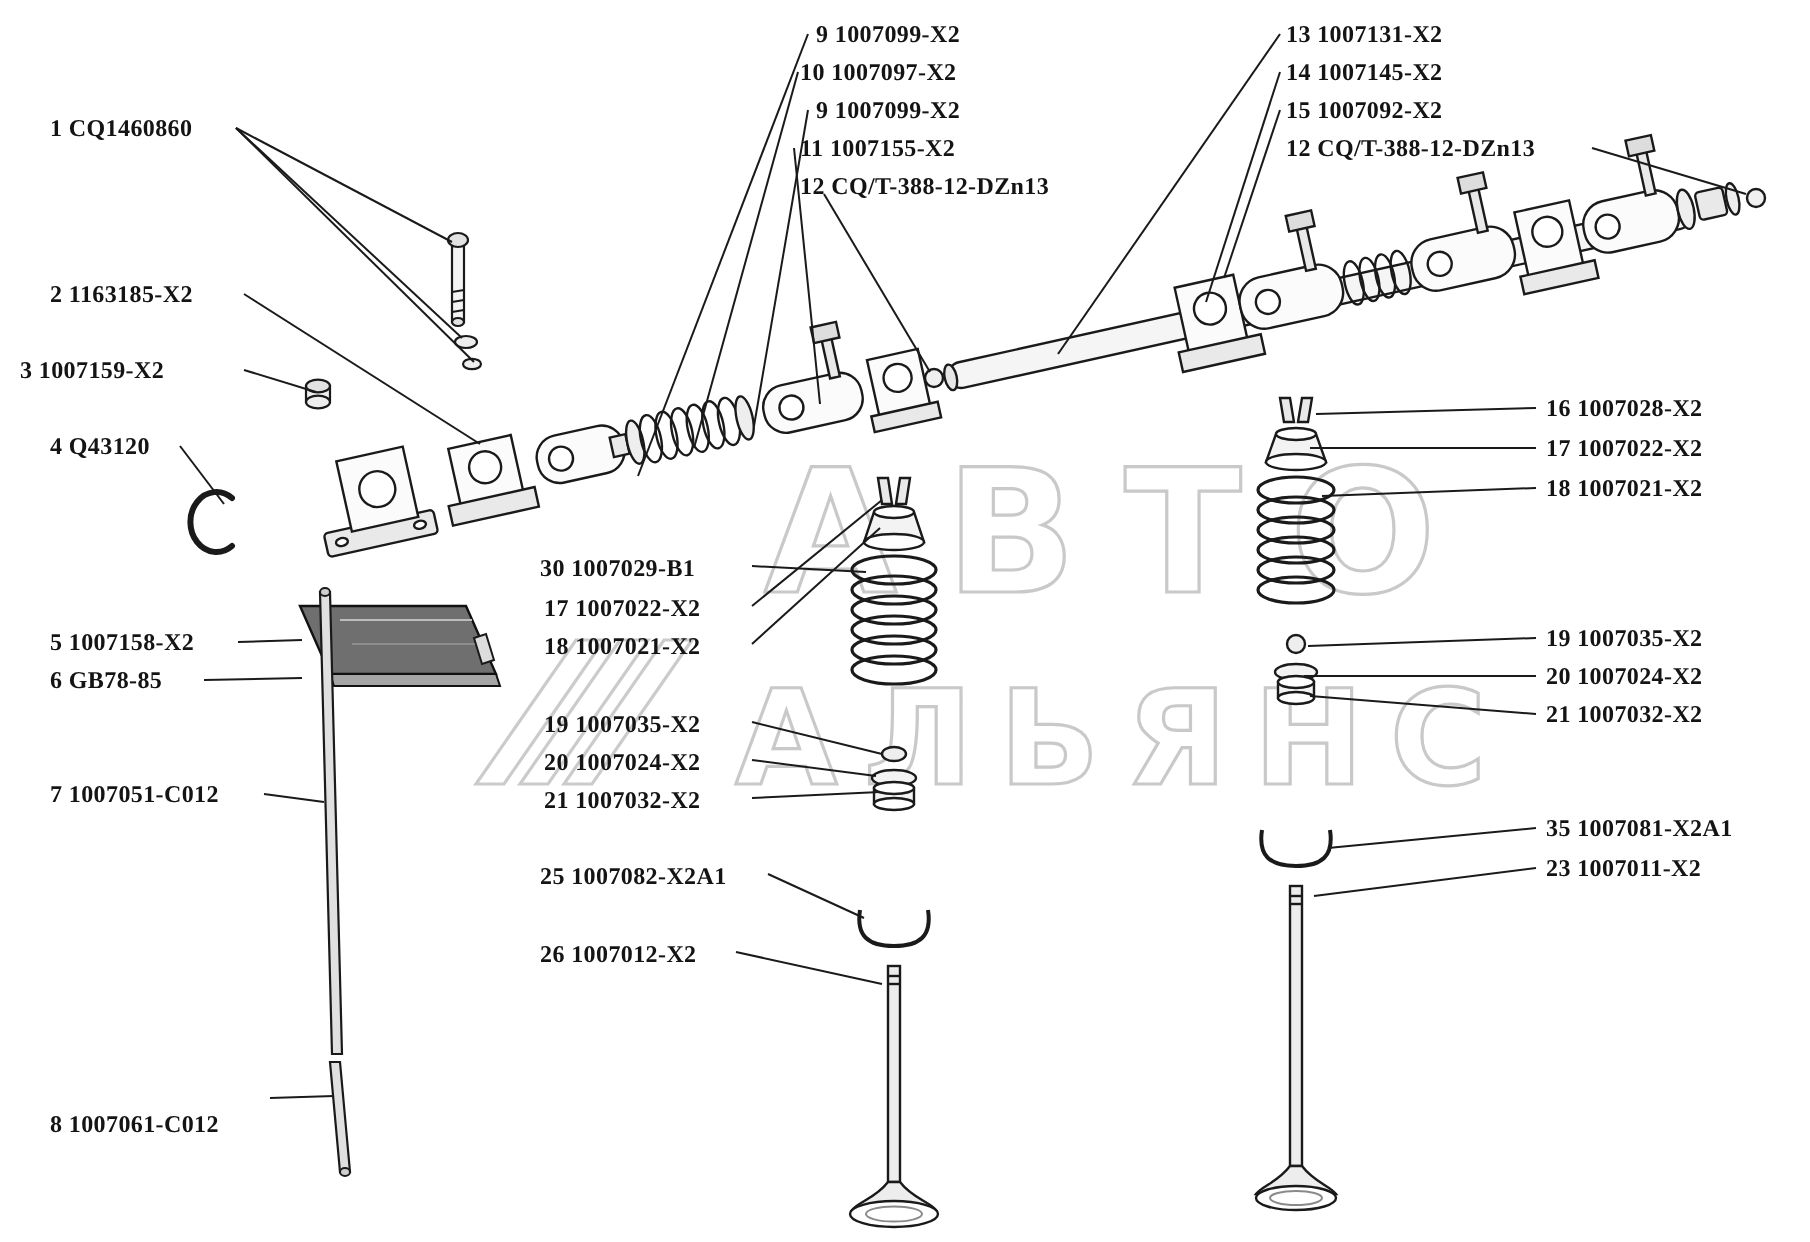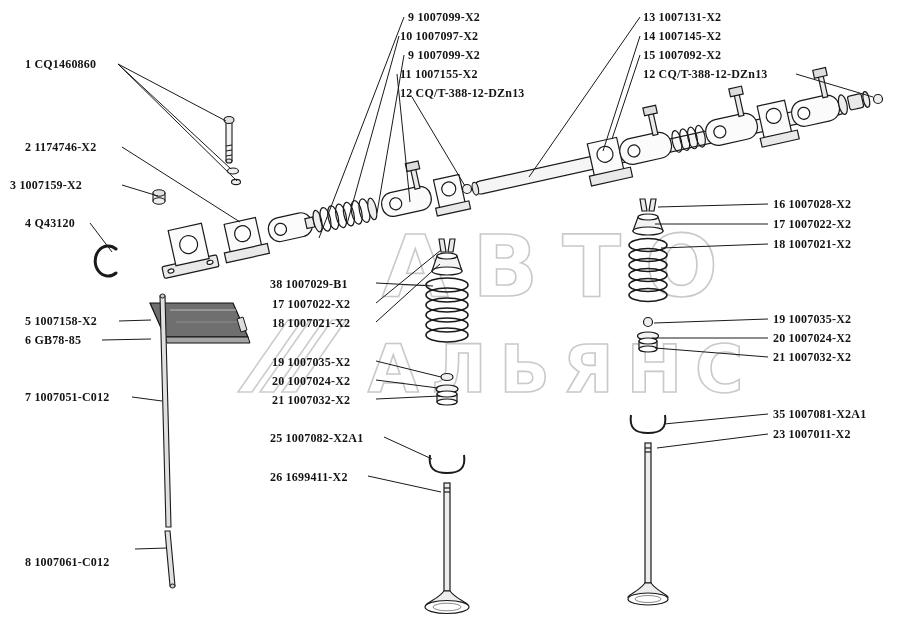--- a/index.html
+++ b/index.html
@@ -250,21 +250,21 @@
       <line x1="376" y1="361" x2="441" y2="377"></line>
       <line x1="376" y1="380" x2="438" y2="388"></line>
       <line x1="376" y1="399" x2="440" y2="396"></line>
       <line x1="384" y1="437" x2="432" y2="459"></line>
       <line x1="368" y1="476" x2="441" y2="492"></line>
     </g>
   </svg>
 
   <div>
     <div class="lbl" style="left:25px;top:57px">1 CQ1460860</div>
-    <div class="lbl" style="left:25px;top:140px">2 1174746-X2</div>
+    <div class="lbl" style="left:25px;top:140px">2 1163185-X2</div>
     <div class="lbl" style="left:10px;top:178px">3 1007159-X2</div>
     <div class="lbl" style="left:25px;top:216px">4 Q43120</div>
     <div class="lbl" style="left:25px;top:314px">5 1007158-X2</div>
     <div class="lbl" style="left:25px;top:333px">6 GB78-85</div>
     <div class="lbl" style="left:25px;top:390px">7 1007051-C012</div>
     <div class="lbl" style="left:25px;top:555px">8 1007061-C012</div>
 
     <div class="lbl" style="left:408px;top:10px">9 1007099-X2</div>
     <div class="lbl" style="left:400px;top:29px">10 1007097-X2</div>
     <div class="lbl" style="left:408px;top:48px">9 1007099-X2</div>
@@ -278,23 +278,23 @@
 
     <div class="lbl" style="left:773px;top:197px">16 1007028-X2</div>
     <div class="lbl" style="left:773px;top:217px">17 1007022-X2</div>
     <div class="lbl" style="left:773px;top:237px">18 1007021-X2</div>
     <div class="lbl" style="left:773px;top:312px">19 1007035-X2</div>
     <div class="lbl" style="left:773px;top:331px">20 1007024-X2</div>
     <div class="lbl" style="left:773px;top:350px">21 1007032-X2</div>
     <div class="lbl" style="left:773px;top:407px">35 1007081-X2A1</div>
     <div class="lbl" style="left:773px;top:427px">23 1007011-X2</div>
 
-    <div class="lbl" style="left:270px;top:277px">38 1007029-B1</div>
+    <div class="lbl" style="left:270px;top:277px">30 1007029-B1</div>
     <div class="lbl" style="left:272px;top:297px">17 1007022-X2</div>
     <div class="lbl" style="left:272px;top:316px">18 1007021-X2</div>
     <div class="lbl" style="left:272px;top:355px">19 1007035-X2</div>
     <div class="lbl" style="left:272px;top:374px">20 1007024-X2</div>
     <div class="lbl" style="left:272px;top:393px">21 1007032-X2</div>
     <div class="lbl" style="left:270px;top:431px">25 1007082-X2A1</div>
-    <div class="lbl" style="left:270px;top:470px">26 1699411-X2</div>
+    <div class="lbl" style="left:270px;top:470px">26 1007012-X2</div>
   </div>
 
 </div>
 
 </body></html>

